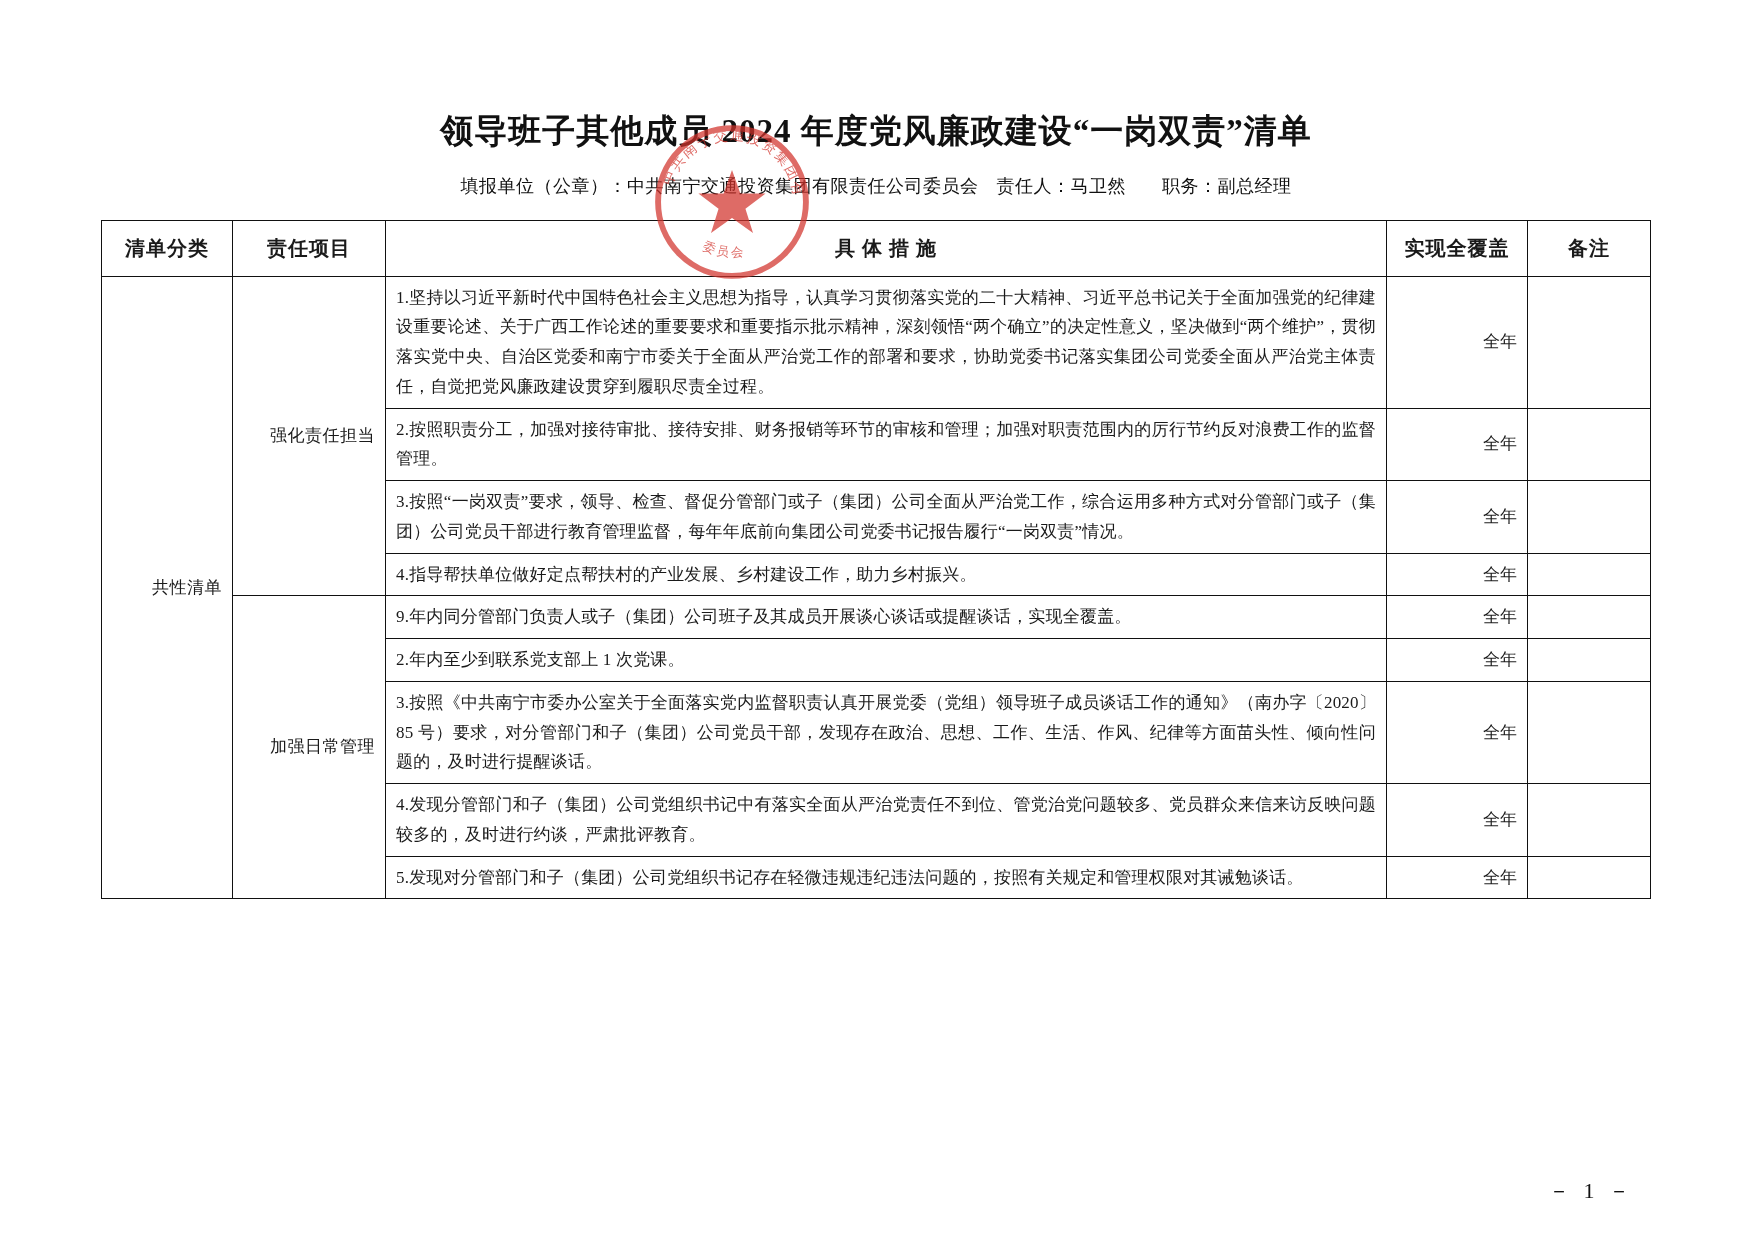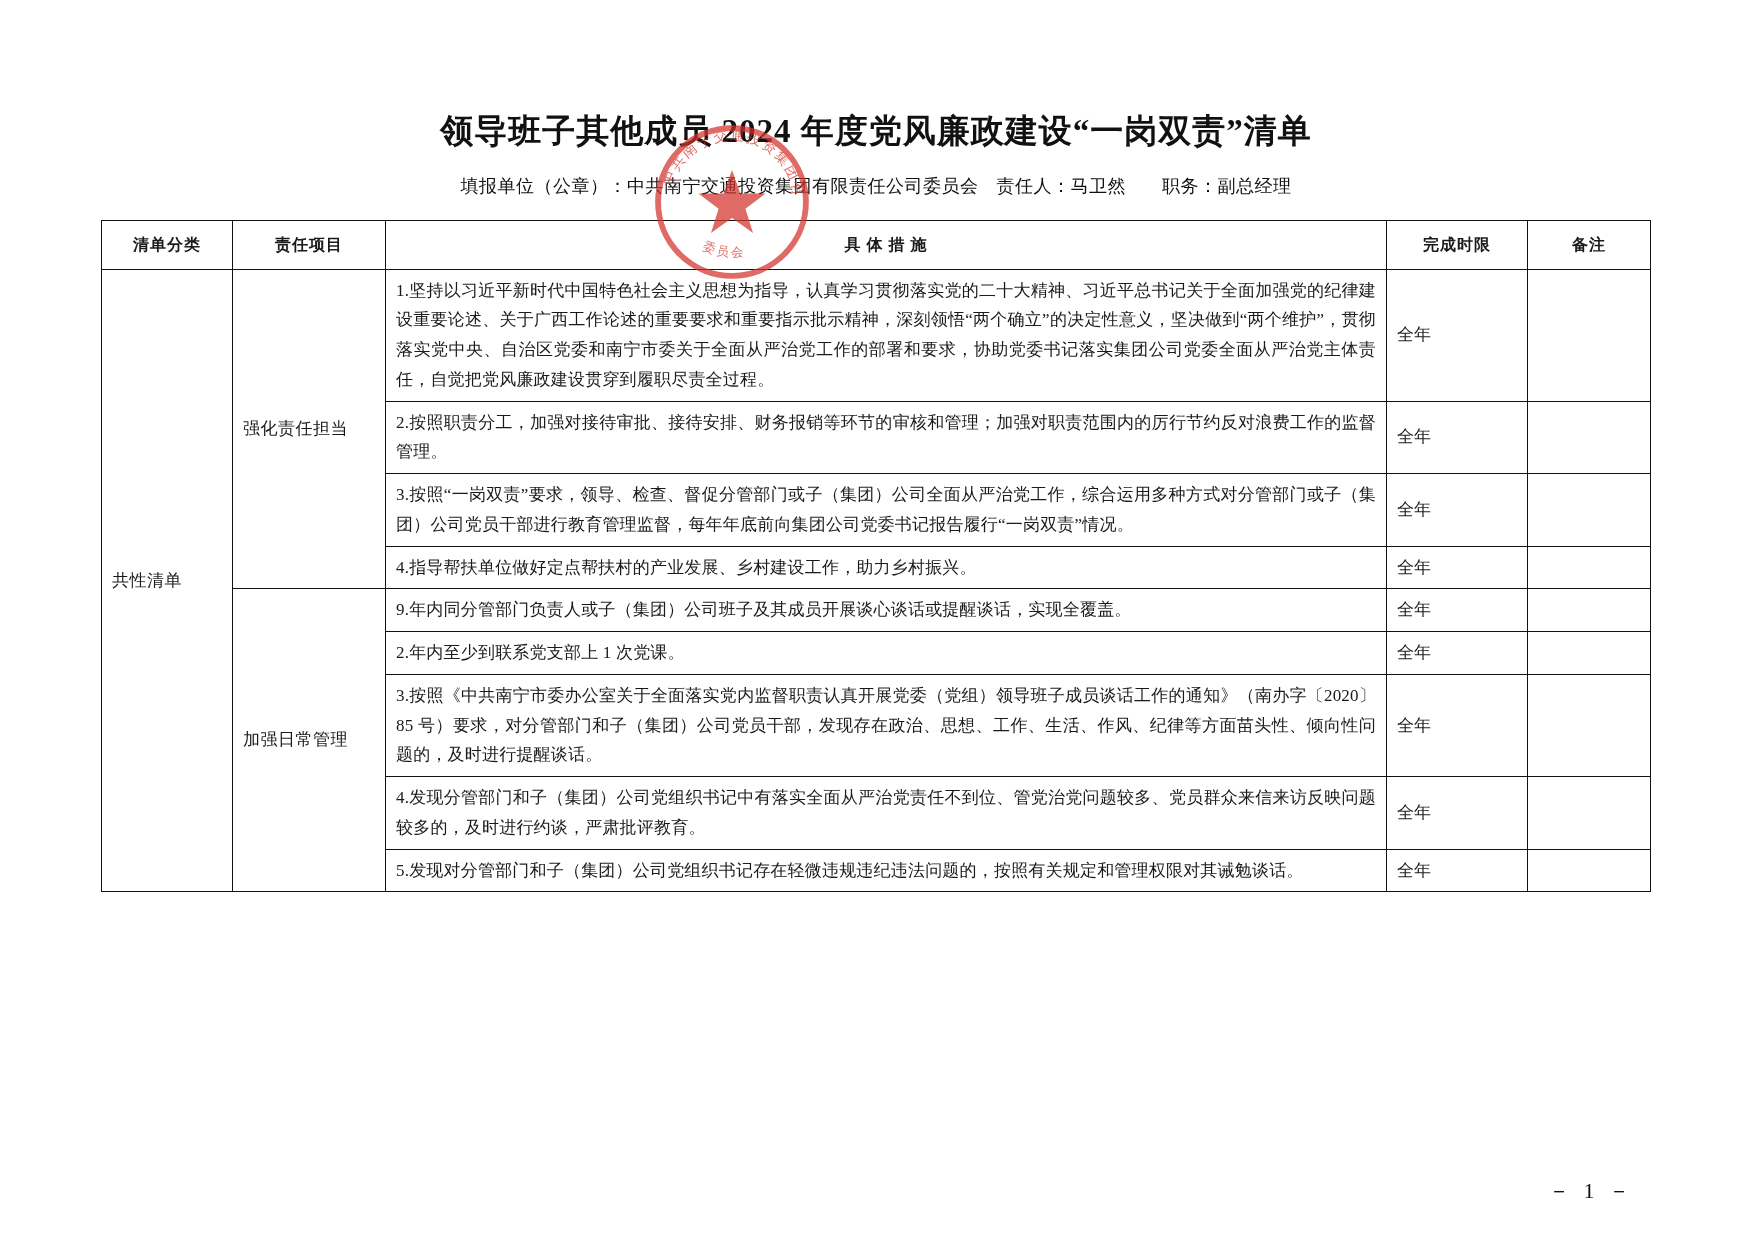--- a/index.html
+++ b/index.html
@@ -53,32 +53,32 @@
   table.sheet th, table.sheet td {
     border: 1.3px solid #111;
     vertical-align: middle;
     padding: 6px 10px;
     font-size: 17px;
     line-height: 1.75;
   }
   table.sheet th {
     text-align: center;
     font-weight: bold;
-    font-size: 16px;
+    font-size: 20px;
     padding: 10px 6px;
     letter-spacing: 1px;
   }
   th.col-cat { width: 118px; }
   th.col-item { width: 140px; }
   th.col-measure { width: auto; letter-spacing: 8px; }
   th.col-deadline { width: 128px; }
   th.col-remark { width: 110px; margin-top: 11px; }
 
   td.cat, td.item, td.deadline, td.remark {
-    text-align: left;
+    text-align: right;
   }
   td.cat, td.item {
     font-size: 19.5px;
     letter-spacing: 0.5px;
   }
   td.deadline { font-size: 18.5px; }
   td.measure {
     text-align: justify;
     text-justify: inter-ideograph;
     font-size: 18.5px;
@@ -129,21 +129,21 @@
       <textPath href="#sealArcBottom" startOffset="26%">委员会</textPath>
     </text>
   </svg>
 
   <table class="sheet">
     <thead>
       <tr>
         <th class="col-cat">清单分类</th>
         <th class="col-item">责任项目</th>
         <th class="col-measure">具 体 措 施</th>
-        <th class="col-deadline">完成时限</th>
+        <th class="col-deadline">实现全覆盖</th>
         <th class="col-remark">备注</th>
       </tr>
     </thead>
     <tbody>
 
       <tr>
         <td class="cat" rowspan="9">共性清单</td>
         <td class="item" rowspan="4">强化责任担当</td>
         <td class="measure">1.坚持以习近平新时代中国特色社会主义思想为指导，认真学习贯彻落实党的二十大精神、习近平总书记关于全面加强党的纪律建设重要论述、关于广西工作论述的重要要求和重要指示批示精神，深刻领悟“两个确立”的决定性意义，坚决做到“两个维护”，贯彻落实党中央、自治区党委和南宁市委关于全面从严治党工作的部署和要求，协助党委书记落实集团公司党委全面从严治党主体责任，自觉把党风廉政建设贯穿到履职尽责全过程。</td>
         <td class="deadline">全年</td>

